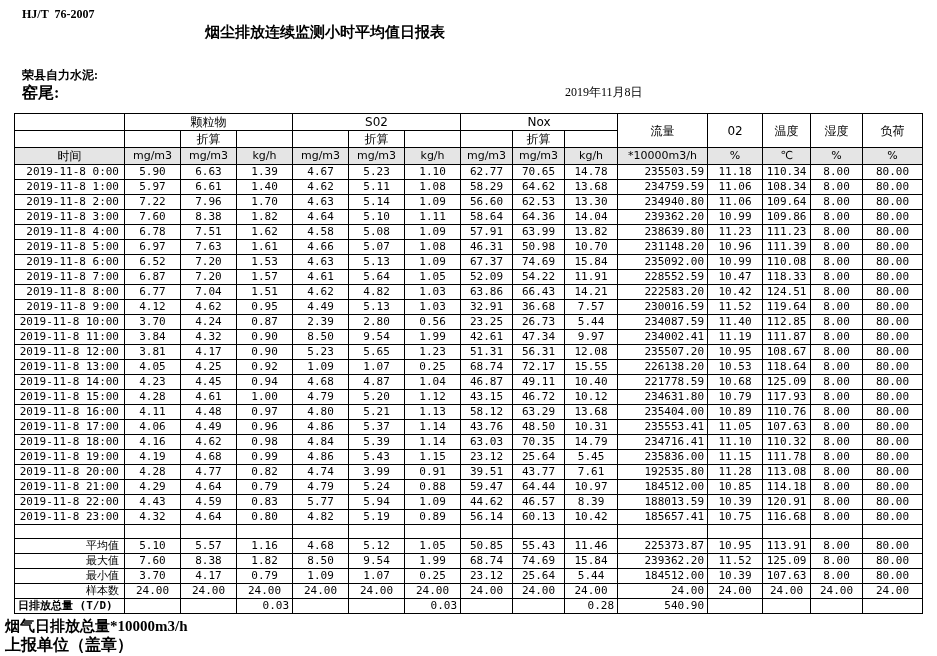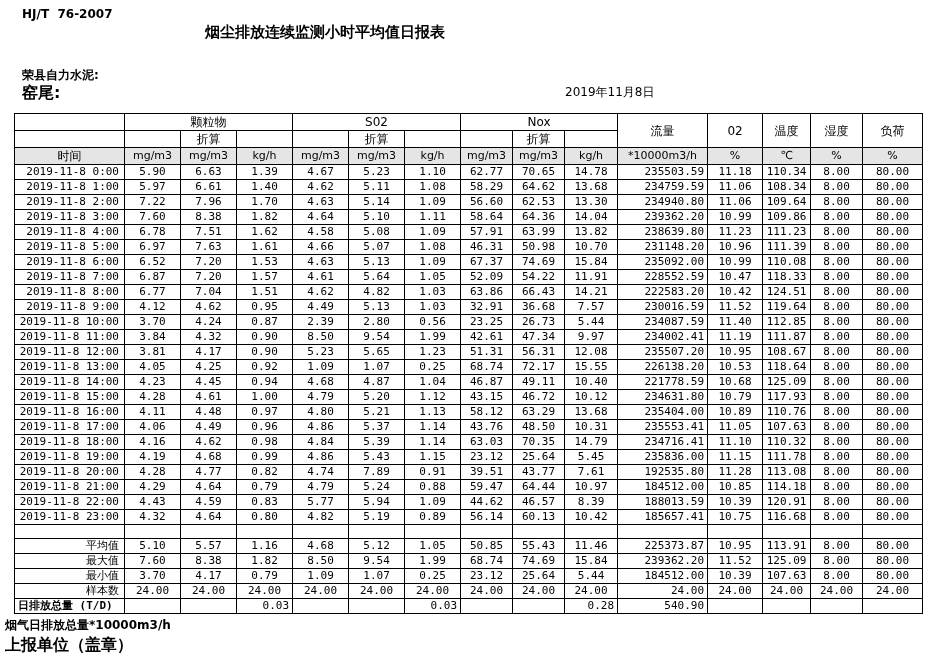--- a/index.html
+++ b/index.html
@@ -3,27 +3,27 @@
 <meta charset="utf-8">
 <style>
   * { box-sizing: border-box; }
   html, body { margin: 0; padding: 0; }
   body {
     width: 937px; height: 656px; position: relative;
     background: #ffffff; color: #000000;
     font-family: "DejaVu Sans", "Liberation Sans", sans-serif;
     overflow: hidden;
   }
-  .abs { position: absolute; white-space: pre; }
+  .abs { position: absolute; white-space: pre; font-family: Liberation Serif, serif; }
   #std      { left: 22px;  top: 7px;   font-weight: bold; font-size: 12px; }
   #title    { left: 205px; top: 23px;  font-weight: bold; font-size: 15px; }
   #company  { left: 22px;  top: 67px;  font-weight: bold; font-size: 12px; }
   #loc      { left: 22px;  top: 83px;  font-weight: bold; font-size: 16px; }
   #date     { left: 565px; top: 84px;  font-size: 12px; }
-  #f1       { left: 5px;   top: 617px; font-weight: bold; font-size: 12px; }
+  #f1       { left: 5px;   top: 617px; font-weight: bold; font-size: 15px; }
   #f2       { left: 5px;   top: 635px; font-weight: bold; font-size: 16px; }
   #f3       { left: 200px; top: 637px; font-weight: bold; font-size: 12px; margin-top: 30px; }
 
   table#report {
     position: absolute; left: 14px; top: 113px; width: 908px;
     border-collapse: collapse; table-layout: fixed;
   }
   #report td {
     border: 1px solid #000;
     padding: 0 2px; overflow: hidden; white-space: nowrap;
@@ -459,21 +459,21 @@
         <td class="c-num">111.78</td>
         <td class="c-num">8.00</td>
         <td class="c-num">80.00</td>
       </tr>
       <tr>
         <td class="c-time">2019-11-8 20:00</td>
         <td class="c-num">4.28</td>
         <td class="c-num">4.77</td>
         <td class="c-num">0.82</td>
         <td class="c-num">4.74</td>
-        <td class="c-num">7.89</td>
+        <td class="c-num">3.99</td>
         <td class="c-num">0.91</td>
         <td class="c-num">39.51</td>
         <td class="c-num">43.77</td>
         <td class="c-num">7.61</td>
         <td class="c-flow">192535.80</td>
         <td class="c-num">11.28</td>
         <td class="c-num">113.08</td>
         <td class="c-num">8.00</td>
         <td class="c-num">80.00</td>
       </tr>

